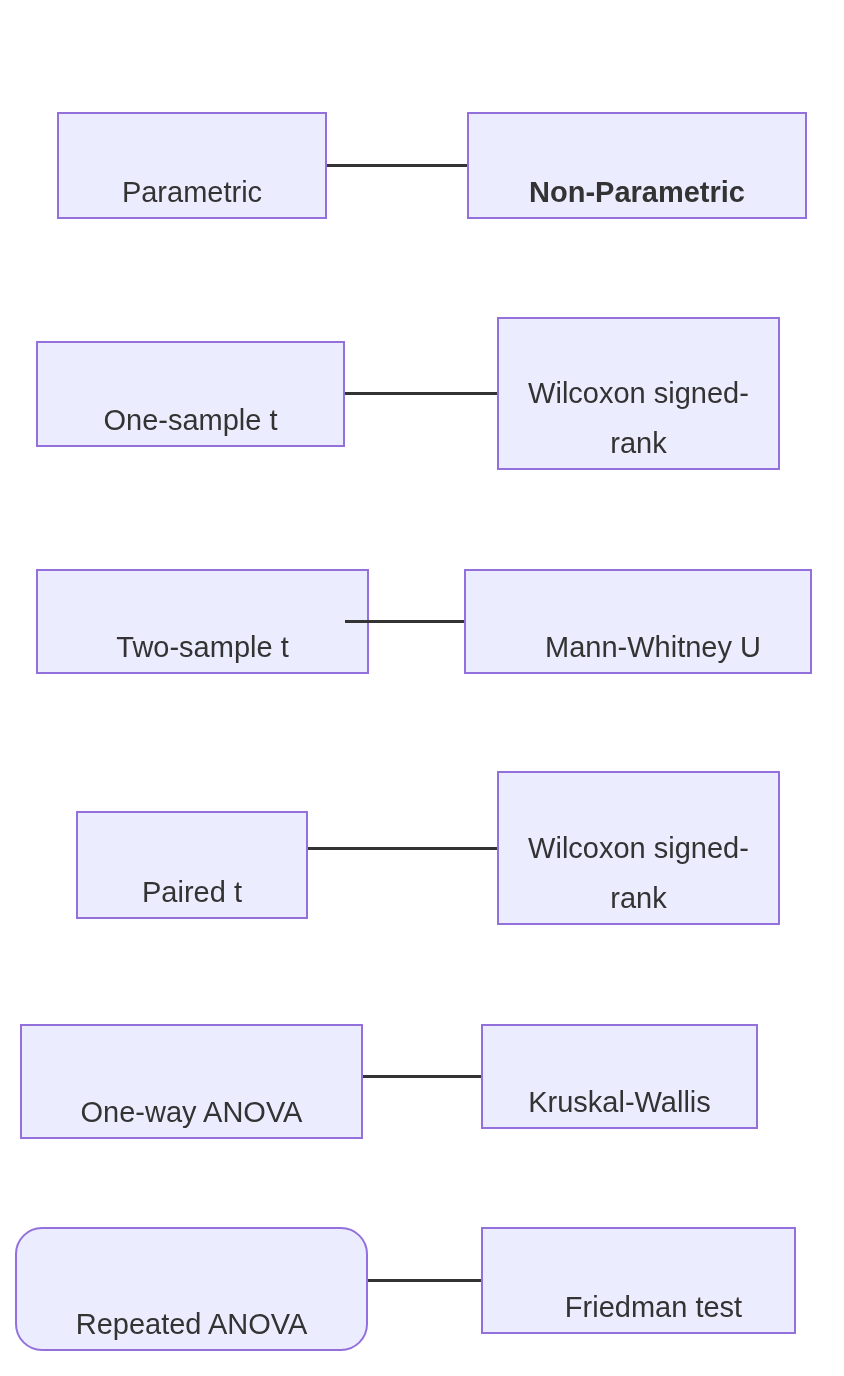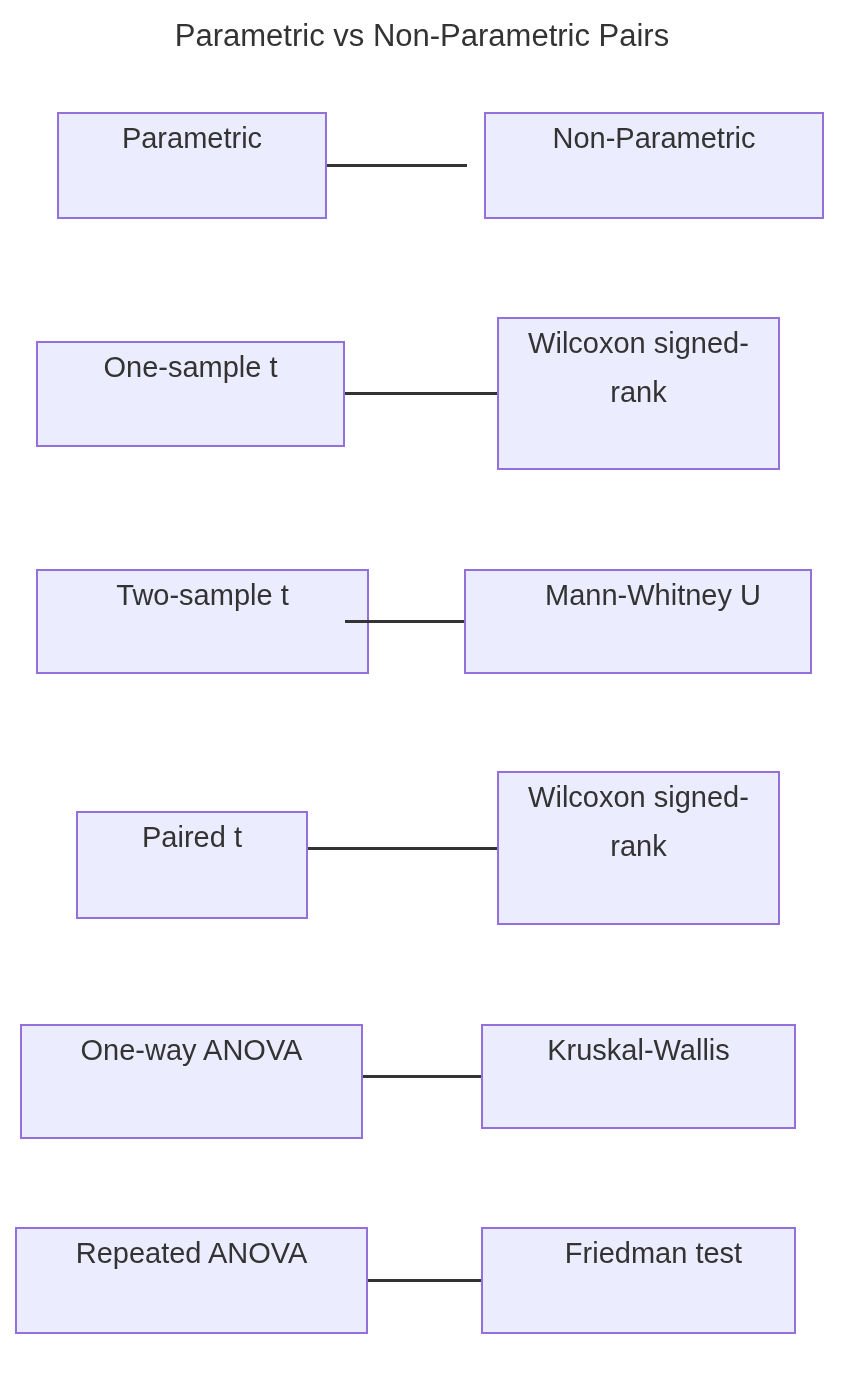--- a/index.html
+++ b/index.html
@@ -26,59 +26,58 @@
     color: #333333;
     letter-spacing: 0px;
   }
   .node {
     position: absolute;
     box-sizing: border-box;
     background: #ECECFF;
     border: 2px solid #9370DB;
     color: #333333;
     display: flex;
-    align-items: flex-start;
+    align-items: flex-end;
     justify-content: center;
     text-align: center;
     font-size: 29px;
     line-height: 1.7;
     padding: 0 18px;
   }
   .edge {
     position: absolute;
     height: 3px;
     background: #333333;
   }
   
   .pos-1l { left: 57px;  top: 112px;  width: 270px; height: 107px; }
-  .pos-1r { left: 484px; top: 112px;  width: 340px; height: 107px; }
+  .pos-1r { left: 467px; top: 112px;  width: 340px; height: 107px; font-weight: bold; }
   .pos-2l { left: 36px;  top: 341px;  width: 309px; height: 106px; }
   .pos-2r { left: 497px; top: 317px;  width: 283px; height: 153px; }
   .pos-3l { left: 36px;  top: 569px;  width: 333px; height: 105px; }
   .pos-3r { left: 464px; top: 569px;  width: 348px; height: 105px; padding-left: 48px; }
   .pos-4l { left: 76px;  top: 795px;  width: 232px; height: 108px; margin-top: 16px; }
   .pos-4r { left: 497px; top: 771px;  width: 283px; height: 154px; }
   .pos-5l { left: 20px;  top: 1024px; width: 343px; height: 115px; }
-  .pos-5r { left: 481px; top: 1024px; width: 315px; height: 105px; }
-  .pos-6l { left: 15px;  top: 1227px; width: 353px; height: 107px; }
+  .pos-5r { left: 481px; top: 1024px; width: 277px; height: 105px; }
+  .pos-6l { left: 15px;  top: 1227px; width: 353px; height: 124px; border-radius: 27px; }
   .pos-6r { left: 481px; top: 1227px; width: 315px; height: 107px; padding-left: 48px; }
   
   .pos-e1 { left: 327px; top: 164px;  width: 140px; }
   .pos-e2 { left: 345px; top: 392px;  width: 152px; }
   .pos-e3 { left: 345px; top: 620px;  width: 119px; }
   .pos-e4 { left: 308px; top: 847px;  width: 189px; }
   .pos-e5 { left: 363px; top: 1075px; width: 118px; }
   .pos-e6 { left: 368px; top: 1279px; width: 113px; }
 </style>
 </head>
 <body>
 
 <div class="canvas">
 
-  <div class="diagram-title">Parametric vs Non-Parametric Pairs</div>
 
   <div class="node pos-1l">
     <span>Parametric</span>
   </div>
   <div class="edge pos-e1"></div>
   <div class="node pos-1r">
     <span>Non-Parametric</span>
   </div>
 
   <div class="node pos-2l">

